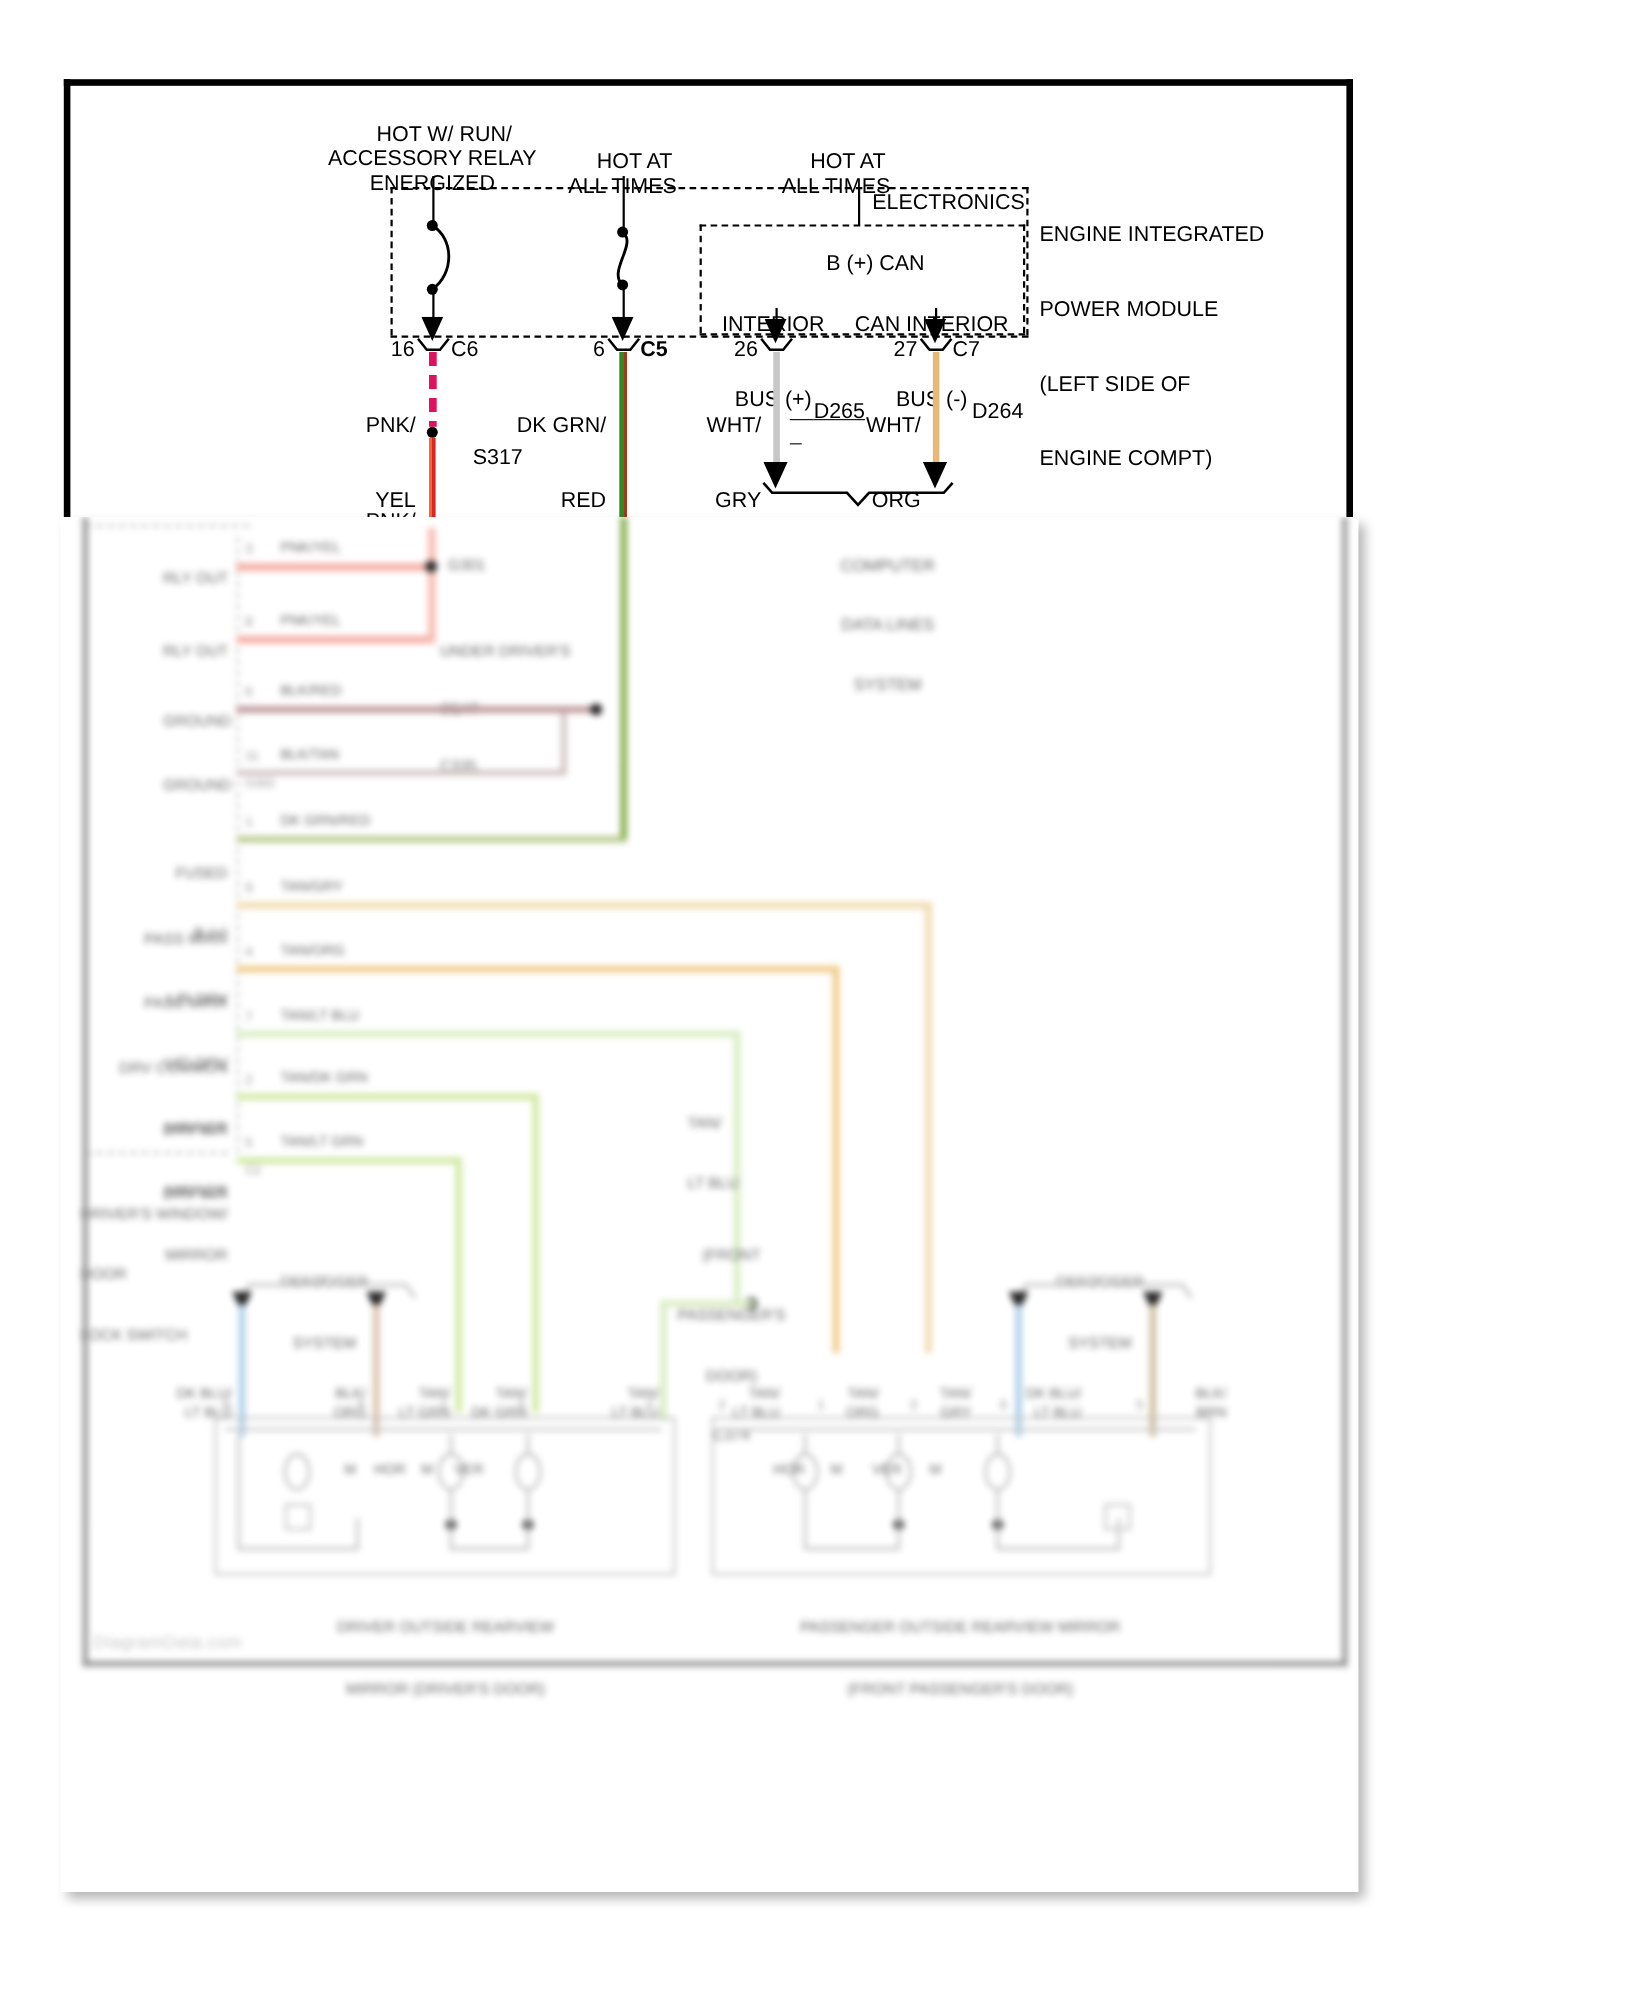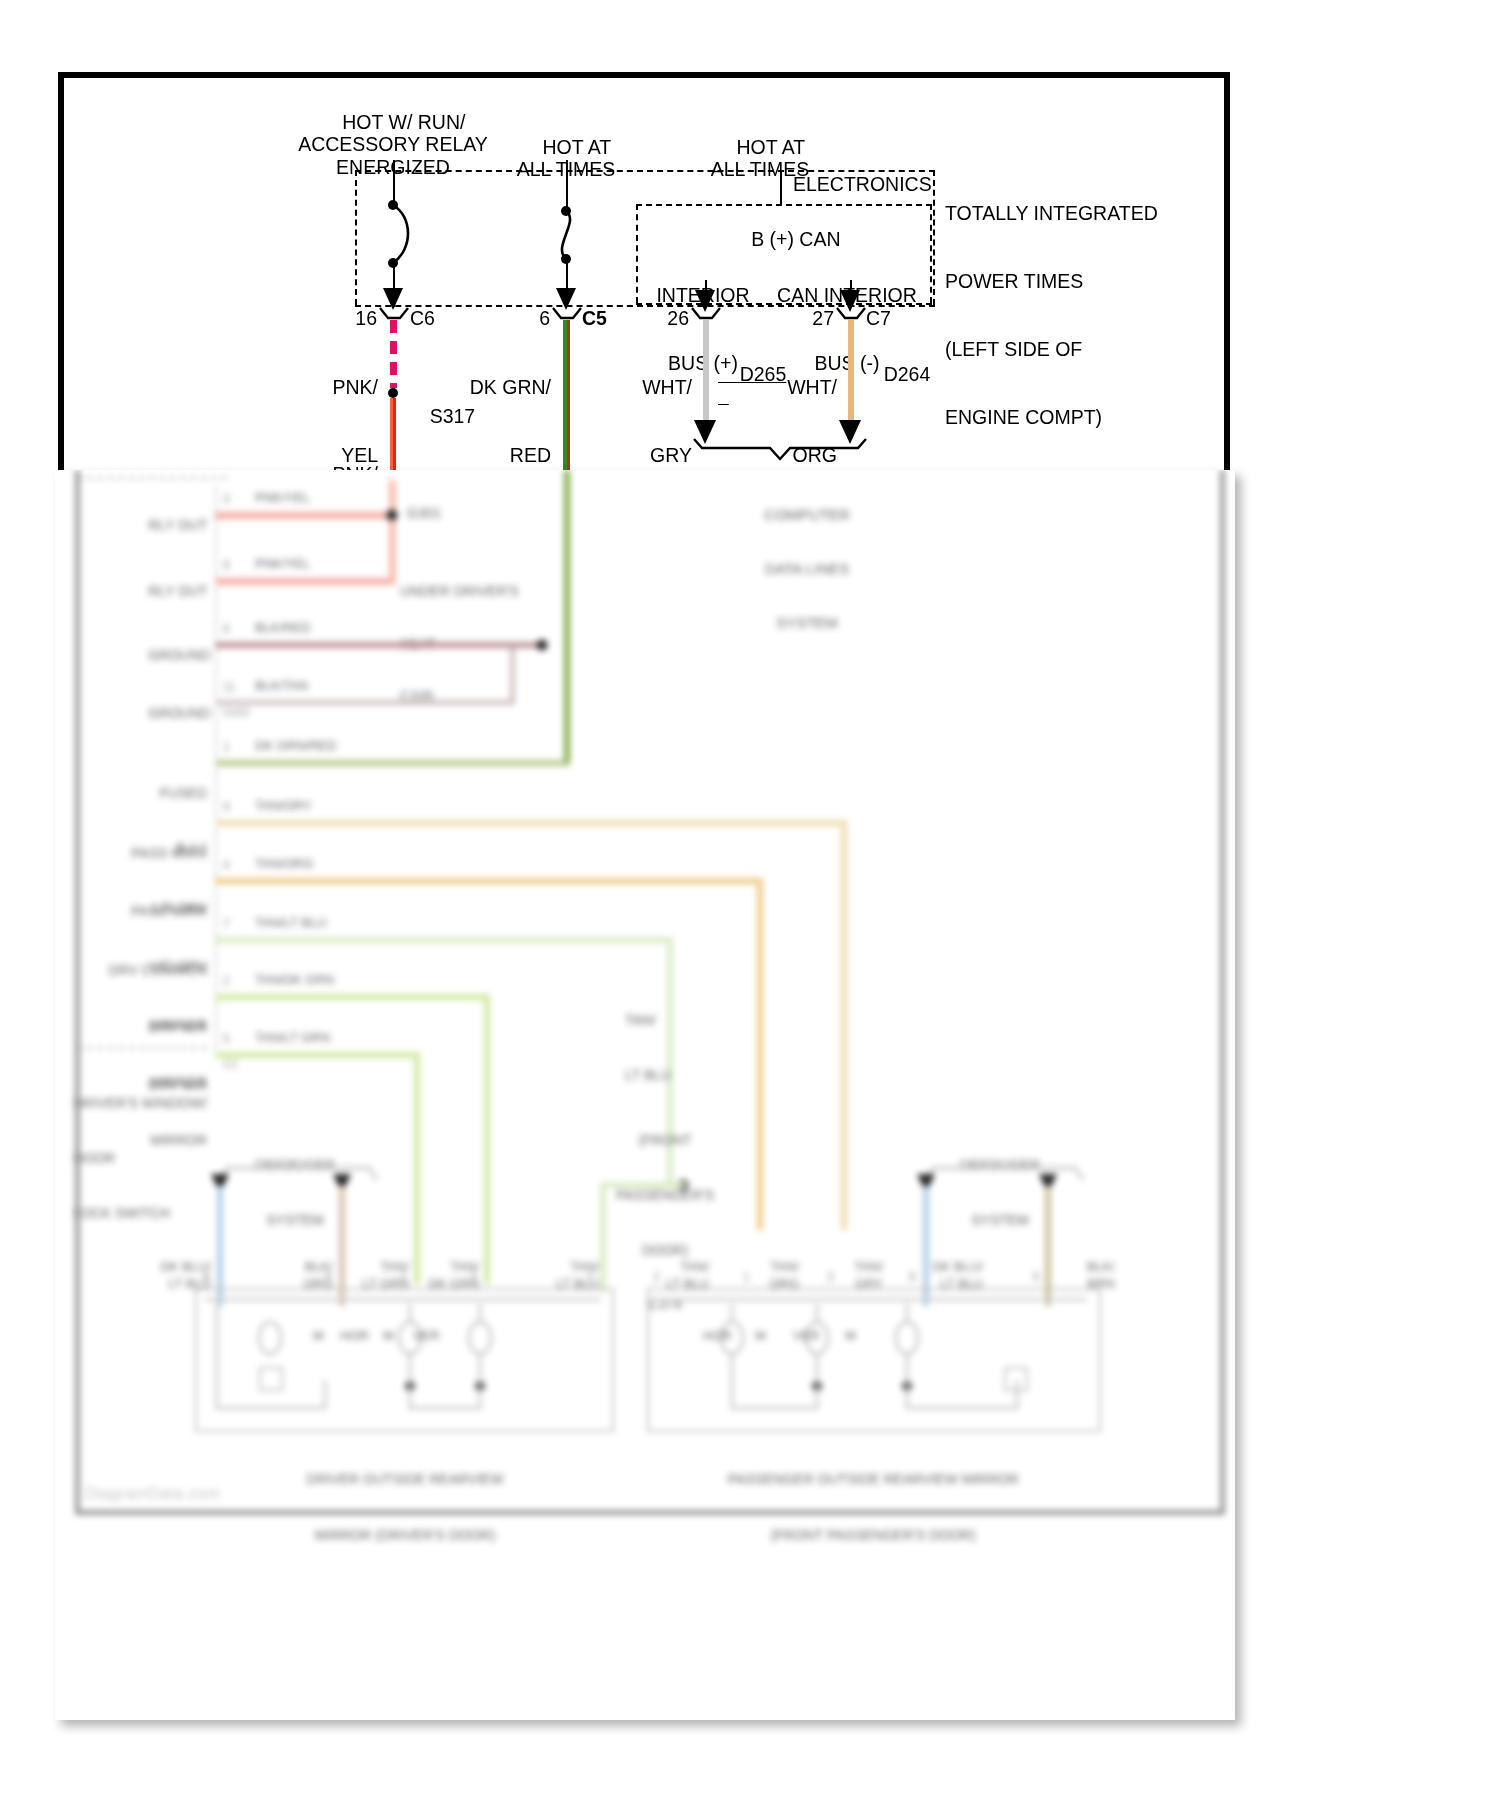--- a/index.html
+++ b/index.html
@@ -72,22 +72,22 @@
     <span>HOT AT
 ALL TIMES</span>
   </div>
 
   <div class="dash-h" style="left:355px;top:170px;width:580px;"></div>
   <div class="dash-v" style="left:355px;top:170px;height:135px;"></div>
   <div class="dash-v" style="left:933px;top:170px;height:135px;"></div>
   <div class="dash-h" style="left:355px;top:305px;width:580px;"></div>
 
   <div class="txt f19 lft" style="left:945px;top:157px;">
-    <div>TOTALLY INTEGRATED</div>
-    <div>POWER TIMES</div>
+    <div>ENGINE INTEGRATED</div>
+    <div>POWER MODULE</div>
     <div>(LEFT SIDE OF</div>
     <div>ENGINE COMPT)</div>
   </div>
 
   <div class="txt f19 lft" style="left:793px;top:173px;"><span>ELECTRONICS</span></div>
   <div class="vline" style="left:780px;top:170px;height:35px;"></div>
 
   <div class="dash-h" style="left:636px;top:204px;width:296px;"></div>
   <div class="dash-v" style="left:636px;top:204px;height:99px;"></div>
   <div class="dash-v" style="left:930px;top:204px;height:99px;"></div>

